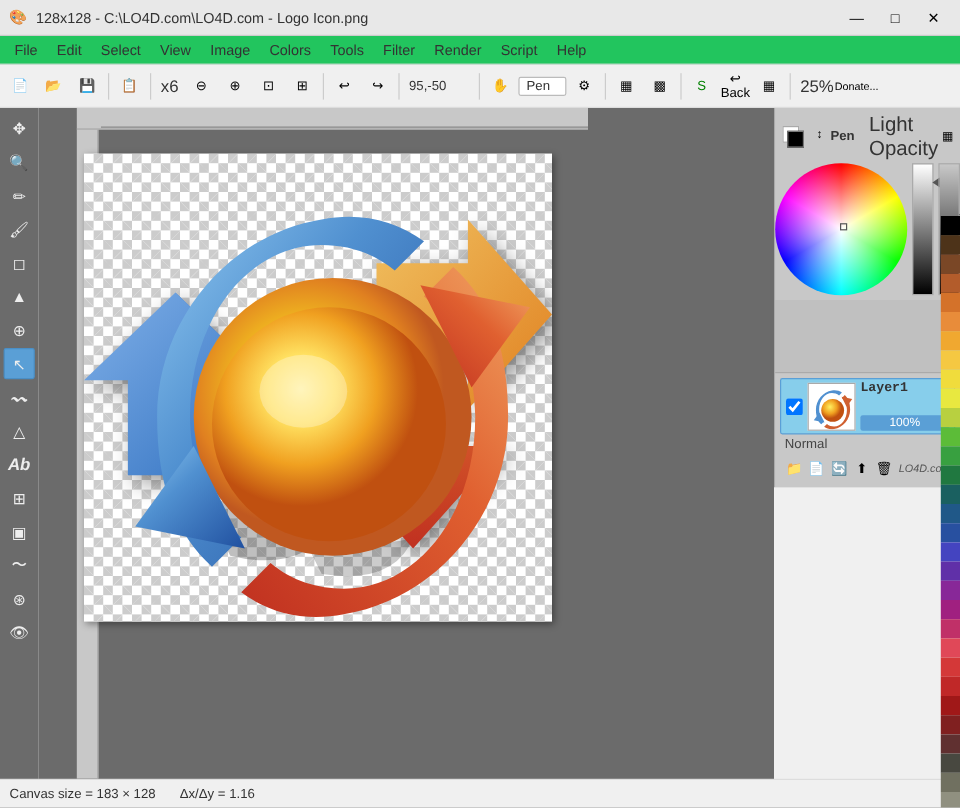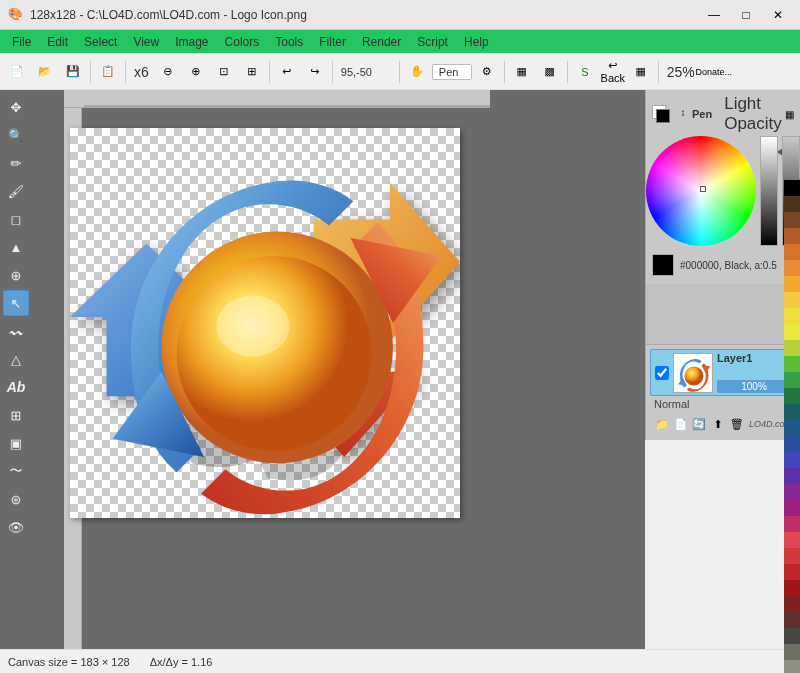--- a/index.html
+++ b/index.html
@@ -301,20 +301,21 @@
     }
 
     .layer-info {
       flex: 1;
     }
 
     .layer-name {
       font-size: 11px;
       font-weight: bold;
       color: #333;
+      font-family: Liberation Mono, monospace;
     }
 
     .layer-opacity-bar {
       background: #5a9fd6;
       color: white;
       font-size: 10px;
       text-align: center;
       padding: 1px 4px;
       border-radius: 2px;
       margin-top: 16px;
@@ -561,24 +562,20 @@
               <div class="opacity-handle"></div>
             </div>
           </div>
           <div class="opacity-slider-container">
             <div class="value-bar" style="background:linear-gradient(to bottom, rgba(0,0,0,0), #000);">
               <div class="value-handle"></div>
             </div>
           </div>
         </div>
 
-        <div style="display:flex;align-items:center;gap:4px;margin-top:4px;">
-          <div class="color-preview"></div>
-          <span class="color-hex" style="font-size:10px;color:#333;background:none;border:none;margin:0;padding:0;flex:1;">#000000, Black, a:0.5</span>
-        </div>
       </div>
 
       <div style="flex:1;background:#c0c0c0;min-height:60px;"></div>
 
       <div class="layer-section">
         <div class="layer-item">
           <input type="checkbox" class="layer-checkbox" checked="" style="">
 
           <div class="layer-thumb">
             <svg viewBox="0 0 128 128" width="38" height="38">

